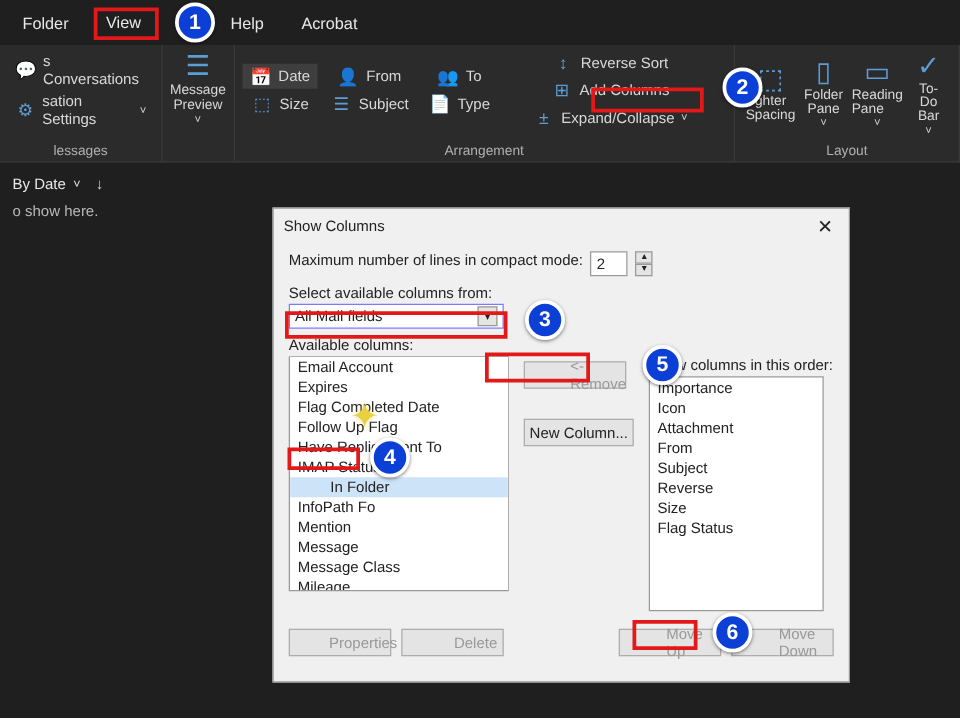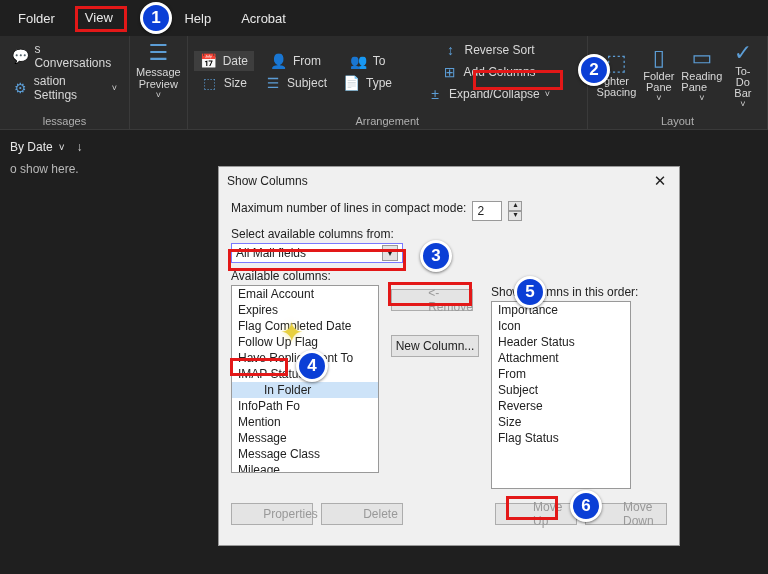--- a/index.html
+++ b/index.html
@@ -34,21 +34,21 @@
     .dlg-close { font-size: 15px; cursor: pointer; width: 22px; text-align: center; }
     .dlg-body { padding: 6px 12px; }
     .dlg-row { display: flex; align-items: flex-start; gap: 6px; margin-bottom: 6px; }
     .spin { width: 30px; height: 20px; border: 1px solid #999; background: #fff; display: flex; align-items: center; padding: 0 4px; font-size: 12px; }
     .spin-btns { display: flex; flex-direction: column; }
     .spin-btn { width: 14px; height: 10px; background: #e4e4e4; border: 1px solid #999; font-size: 8px; line-height: 6px; text-align: center; cursor: pointer; }
     .combo { width: 172px; height: 20px; border: 1px solid #7a7aff; background: #fff; display: flex; align-items: center; justify-content: space-between; padding: 0 4px; font-size: 12px; }
     .combo-arrow { width: 16px; height: 16px; background: #e4e4e4; border: 1px solid #999; font-size: 9px; display: flex; align-items: center; justify-content: center; }
     
     .cols-area { display: flex; gap: 12px; margin-top: 2px; }
-    .listbox { width: 148px; height: 188px; background: #fff; border: 1px solid #999; overflow: auto; position: relative; }
+    .listbox { width: 176px; height: 188px; background: #fff; border: 1px solid #999; overflow: auto; position: relative; }
     .listbox.right { width: 140px; }
     .listitem { padding: 1px 6px; font-size: 12px; cursor: pointer; }
     .listitem.sel { background: #cde3f8; padding-left: 32px; }
     .mid-btns { display: flex; flex-direction: column; gap: 6px; margin-top: 4px; }
     .btn { width: 82px; height: 22px; background: #e4e4e4; border: 1px solid #adadad; font-size: 12px; cursor: pointer; display: flex; align-items: center; justify-content: center; }
     .btn.wide { width: 88px; }
     .btn.disabled { color: #999; padding-left: 37px; }
     .right-col { display: flex; flex-direction: column; }
     .right-label { font-size: 12px; margin-bottom: 2px; height: 14px; }
     
@@ -223,21 +223,20 @@
       <div class="mid-btns">
         <div class="btn disabled">&lt;- Remove</div>
         <div style="height:12px"></div>
         <div class="btn wide">New Column...</div>
       </div>
       <div class="right-col">
         <div class="right-label">Show        columns in this order:</div>
         <div class="listbox right" id="shownList">
             <div class="listitem">Importance</div>
             <div class="listitem">Icon</div>
-            <div class="listitem">Header Status</div>
             <div class="listitem">Attachment</div>
             <div class="listitem">From</div>
             <div class="listitem">Subject</div>
             <div class="listitem">Reverse</div>
             <div class="listitem">Size</div>
             <div class="listitem">Flag Status</div>
           </div>
       </div>
     </div>
 

